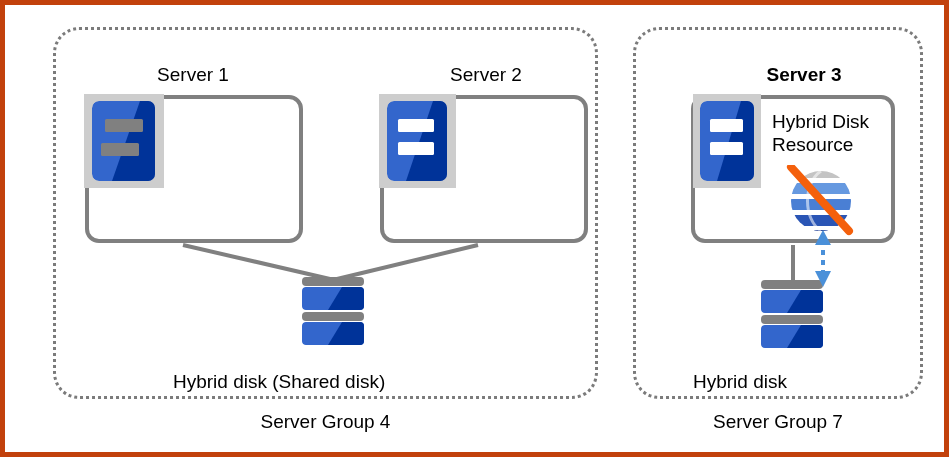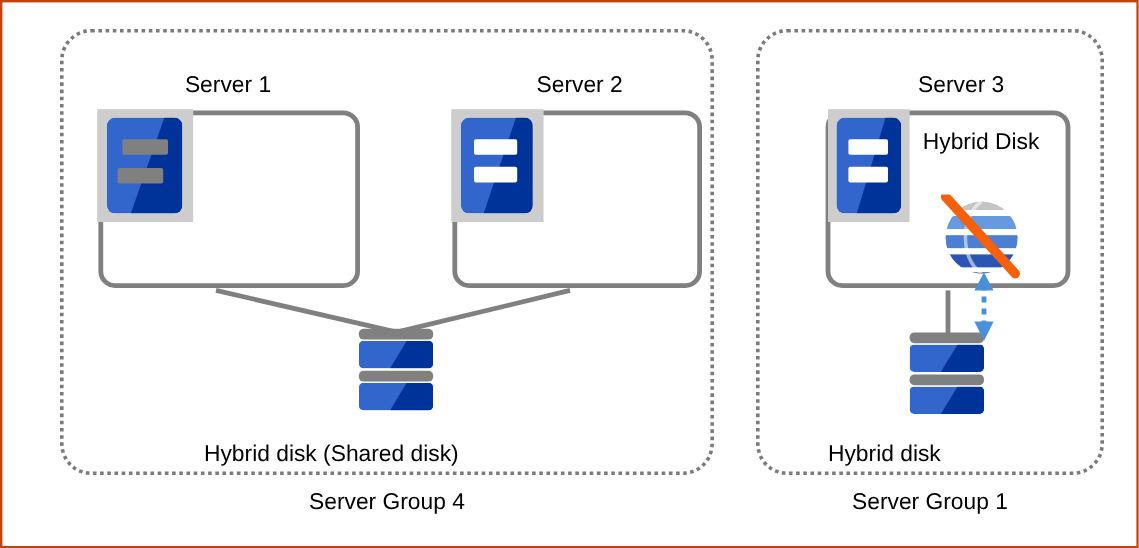--- a/index.html
+++ b/index.html
@@ -1,18 +1,18 @@
 <!DOCTYPE html>
 <html><head>
 <meta charset="utf-8">
 <style>
   html,body{margin:0;padding:0;background:#ffffff;}
   body{font-family:"Liberation Sans","DejaVu Sans",sans-serif;}
   #stage{position:relative;width:949px;height:457px;background:#ffffff;
-         border:2px solid #c2410c;box-sizing:border-box;overflow:hidden;}
+         border:5px solid #c2410c;box-sizing:border-box;overflow:hidden;}
   .group-box{position:absolute;border:3px dotted #7b7b7b;border-radius:26px;box-sizing:border-box;}
   #group1-box{left:48px;top:22px;width:545px;height:372px;}
   #group2-box{left:628px;top:22px;width:290px;height:372px;}
   .group-label{position:absolute;text-align:center;font-size:19px;color:#000;white-space:nowrap;}
   #group1-label{left:48px;top:406px;width:545px;}
   #group2-label{left:628px;top:406px;width:290px;}
   .srv-title{position:absolute;text-align:center;font-size:19px;color:#000;white-space:nowrap;}
   .srv-box{position:absolute;border:4px solid #808080;border-radius:14px;background:#fff;box-sizing:border-box;}
   .srv-badge{position:absolute;background:#cdcdcd;box-sizing:border-box;}
   .srv-ico{position:absolute;border-radius:7px;overflow:hidden;}
@@ -48,33 +48,34 @@
   <div class="srv-badge" style="left:374px;top:89px;width:77px;height:94px;"></div>
   <div class="srv-ico" style="left:382px;top:96px;width:60px;height:80px;">
     <svg width="60" height="80" viewBox="0 0 60 80">
       <rect x="0" y="0" width="60" height="80" rx="7" fill="#3366cc"></rect>
       <path d="M60 0 L60 80 L19 80 L46 0 Z" fill="#003399"></path>
       <rect x="11" y="18" width="36" height="13" rx="1.5" fill="#ffffff"></rect>
       <rect x="11" y="41" width="36" height="13" rx="1.5" fill="#ffffff"></rect>
     </svg>
   </div>
 
-  <div class="srv-title" style="left:690px;top:59px;width:218px;">Server 3</div>
+  <div class="srv-title" style="left:690px;top:59px;width:218px;font-weight:bold;">Server 3</div>
   <div class="srv-box" style="left:686px;top:90px;width:204px;height:148px;"></div>
   <div class="srv-badge" style="left:688px;top:89px;width:68px;height:94px;"></div>
   <div class="srv-ico" style="left:695px;top:96px;width:54px;height:80px;">
     <svg width="54" height="80" viewBox="0 0 54 80">
       <rect x="0" y="0" width="54" height="80" rx="7" fill="#3366cc"></rect>
       <path d="M54 0 L54 80 L17 80 L41 0 Z" fill="#003399"></path>
       <rect x="10" y="18" width="33" height="13" rx="1.5" fill="#ffffff"></rect>
       <rect x="10" y="41" width="33" height="13" rx="1.5" fill="#ffffff"></rect>
     </svg>
   </div>
 
   <div class="res-label" style="left:767px;top:105px;">Hybrid Disk</div>
+  <div class="res-label" style="left:767px;top:128px;">Resource</div>
 
   <div style="position:absolute;left:780px;top:160px;width:72px;height:72px;">
     <svg width="72" height="72" viewBox="0 0 72 72">
       <defs>
         <clipPath id="globeClip">
             <circle cx="36" cy="36" r="30"></circle>
           </clipPath>
       </defs>
       <g clip-path="url(#globeClip)">
         <rect x="0" y="0" width="72" height="13" fill="#c4c4c4"></rect>
@@ -139,15 +140,15 @@
       <line x1="818" y1="235" x2="818" y2="272" stroke="#4a90d9" stroke-width="4" stroke-dasharray="5,5"></line>
       <path d="M818 225 L826 240 L810 240 Z" fill="#4a90d9"></path>
       <path d="M818 282 L826 266 L810 266 Z" fill="#4a90d9"></path>
     </g>
   </svg>
 
   <div class="disk-caption" style="left:168px;top:366px;width:320px;">Hybrid disk (Shared disk)</div>
   <div class="disk-caption" style="left:688px;top:366px;width:200px;">Hybrid disk</div>
 
   <div class="group-label" id="group1-label">Server Group 4</div>
-  <div class="group-label" id="group2-label">Server Group 1</div>
+  <div class="group-label" id="group2-label">Server Group 7</div>
 
 </div>
 
 </body></html>

